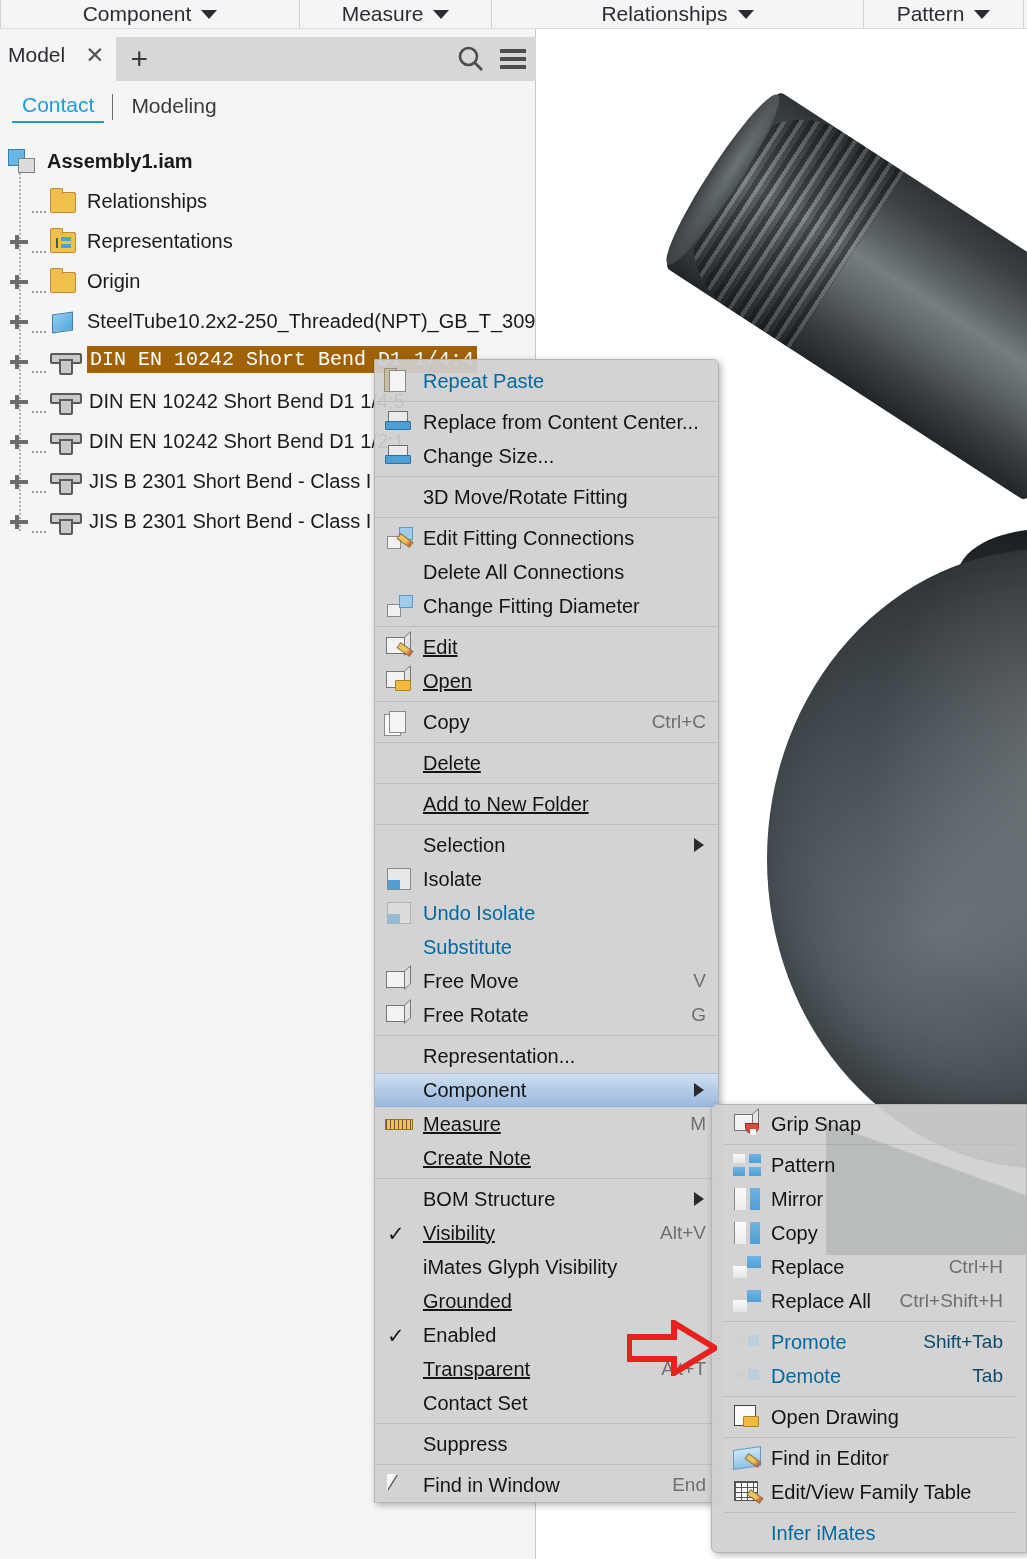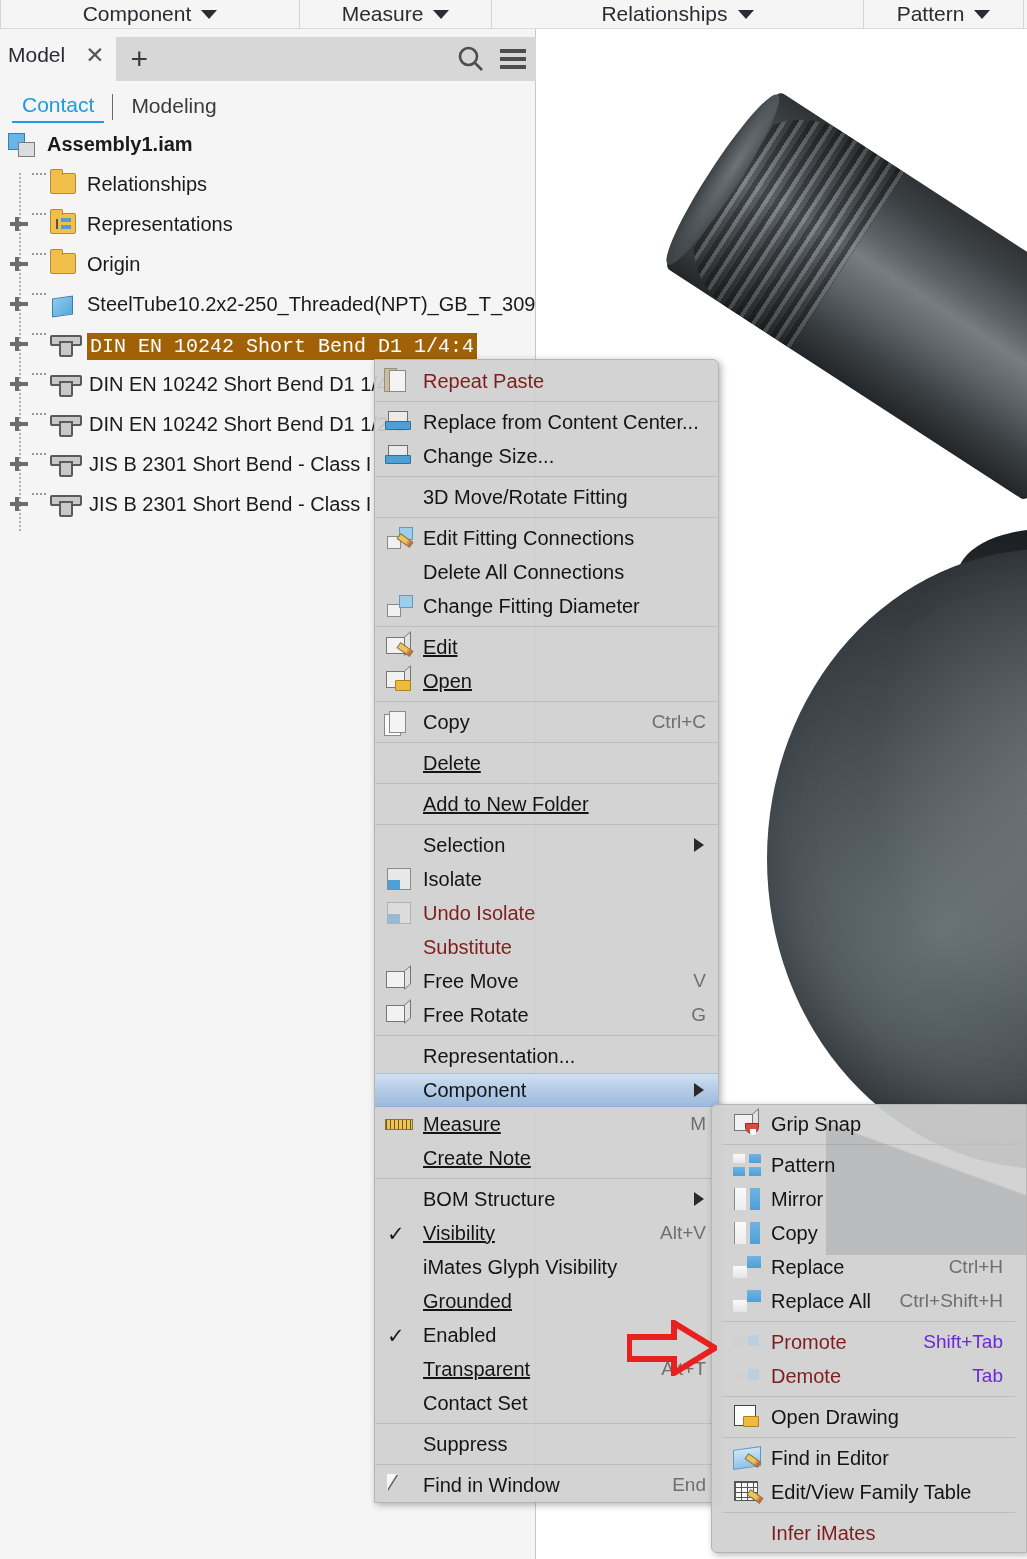--- a/index.html
+++ b/index.html
@@ -60,21 +60,21 @@
     font-size: 21px; color: #3a3a3a; padding: 2px 10px 4px 10px;
   }
   .subtab.active {
     color: #1e9ae0; border-bottom: 2px solid #1e9ae0;
   }
   .subtab-sep { width: 1px; height: 26px; background: #6a6a6a; margin: 0 8px; }
 
   
   .tree { position: absolute; left: 0; top: 104px; width: 536px; }
   .tree-row {
-    position: relative; height: 40px; display: flex; align-items: flex-start;
+    position: relative; height: 40px; display: flex; align-items: flex-end;
     font-size: 20px; color: #1a1a1a; white-space: nowrap;
   }
   .tree-row.root { font-weight: bold; padding-left: 8px; }
   .tree-row.lvl1 { padding-left: 8px; }
   .expander {
     width: 22px; height: 22px; margin-right: 2px; position: relative;
     flex: 0 0 22px;
   }
   .expander.plus::before, .expander.plus::after {
     content: ""; position: absolute; background: #6d6d6d;
@@ -196,22 +196,22 @@
   .ctx-item {
     position: relative; height: 34px; display: flex; align-items: center;
     padding-left: 8px; white-space: nowrap;
   }
   .ctx-item .ctx-icon {
     width: 32px; flex: 0 0 32px; height: 26px; margin-right: 8px;
     position: relative;
   }
   .ctx-item .ctx-label { flex: 1; }
   .ctx-item .ctx-accel { color: #6f6f6f; padding-right: 12px; font-size: 19px; }
-  .ctx-item.disabled .ctx-label { color: #7f1d1d; }
-  .ctx-item.disabled .ctx-accel { color: #6d28d9; }
+  .ctx-item.disabled .ctx-label { color: #0369a1; }
+  .ctx-item.disabled .ctx-accel { color: #0c4a6e; }
   .ctx-item.hl {
     background: linear-gradient(to bottom, #cfe0f2 0%, #b3cbe6 50%, #9dbbdd 100%);
     border-top: 1px solid #a8c2de; border-bottom: 1px solid #8fb0d3;
   }
   .ctx-sep { height: 1px; background: #bdbdbd; margin: 3px 0; }
   .ctx-arrow {
     width: 0; height: 0; border-top: 7px solid transparent;
     border-bottom: 7px solid transparent; border-left: 10px solid #2a2a2a;
     margin-right: 14px;
   }

